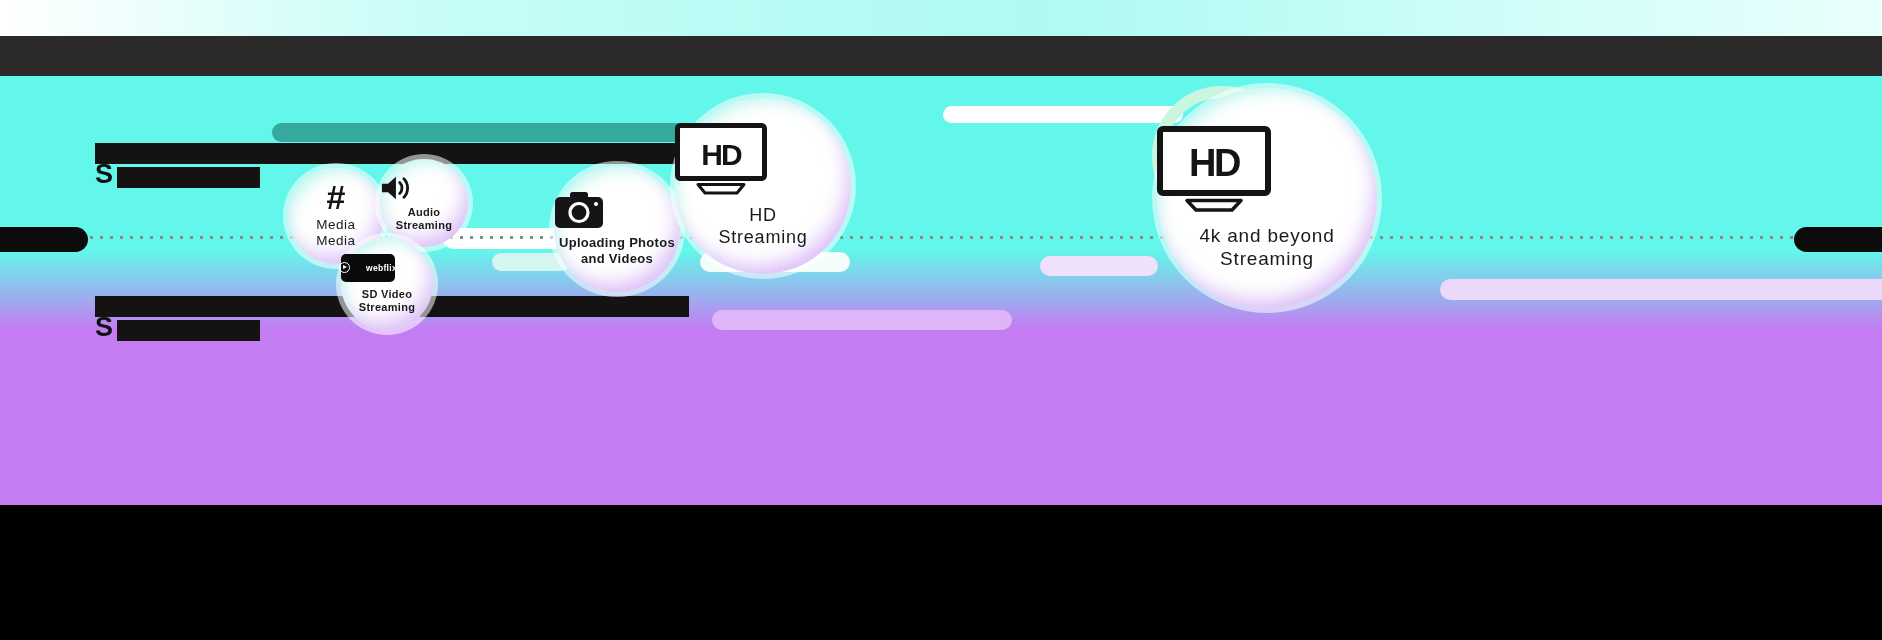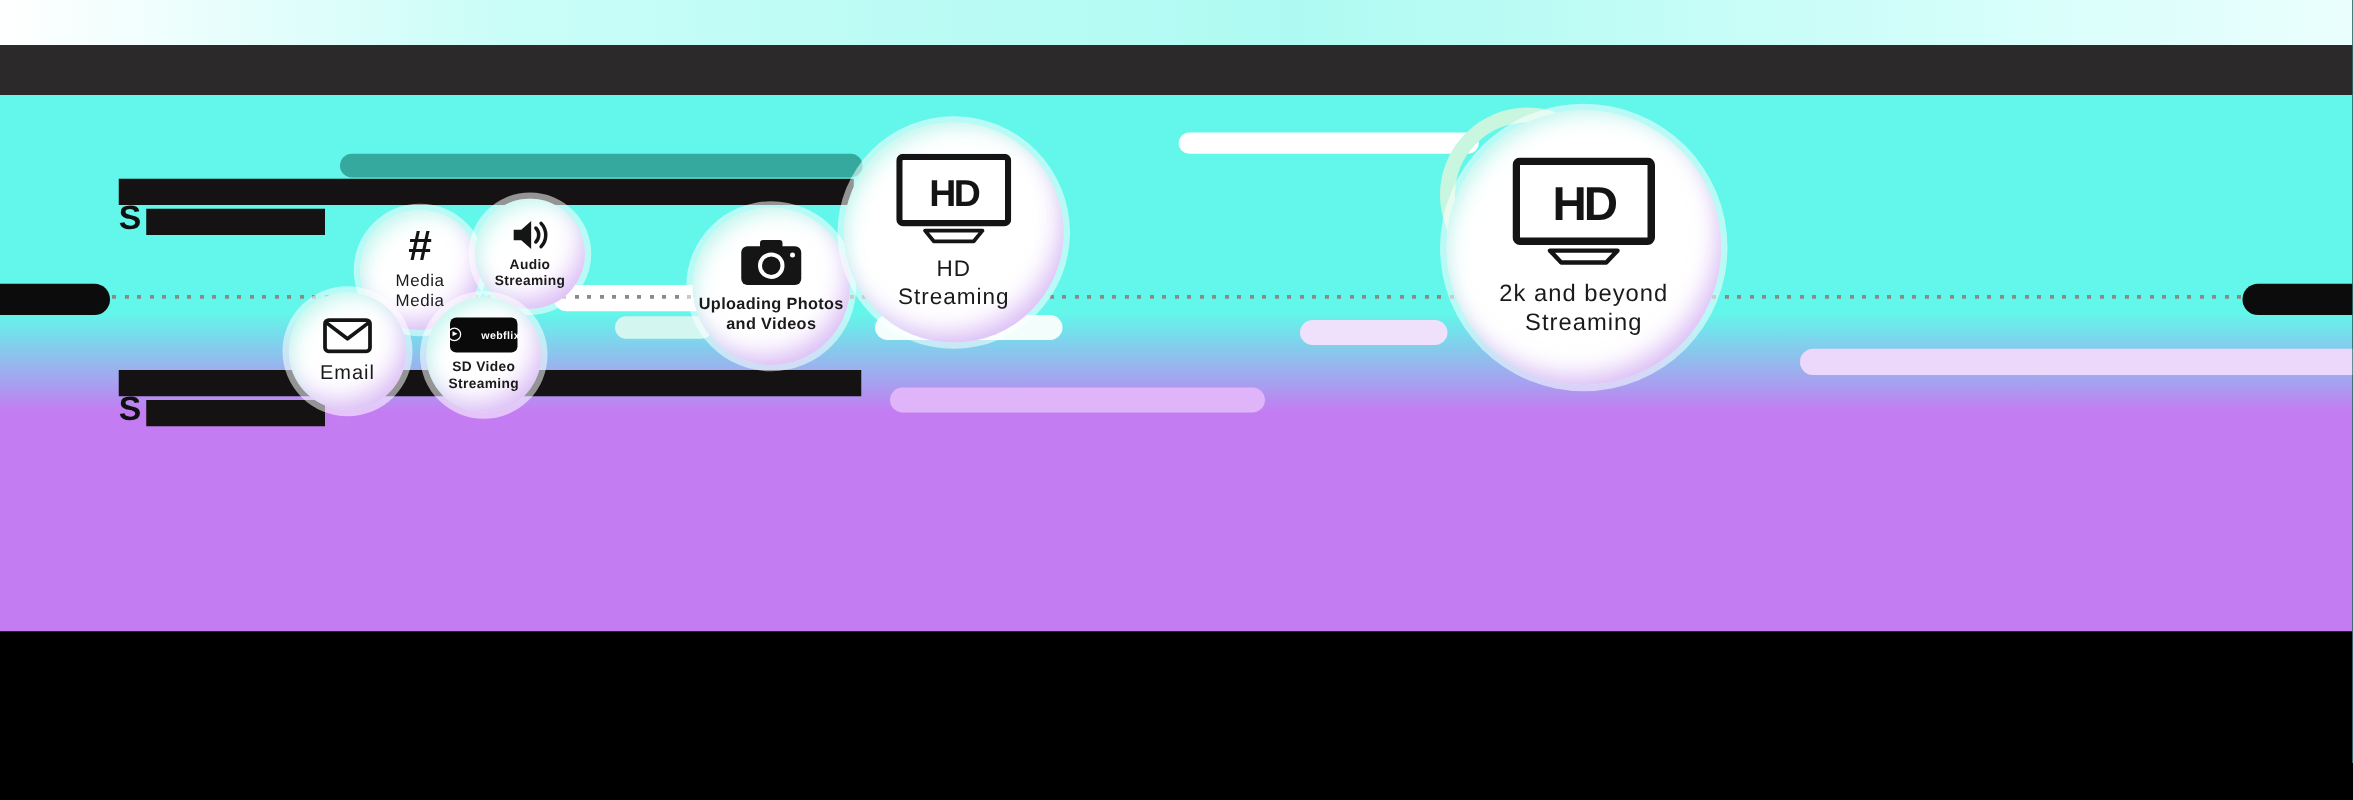--- a/index.html
+++ b/index.html
@@ -42,21 +42,21 @@
   .bar-a2{left:117px;top:167px;width:143px;height:21px;}
   .bar-b1{left:95px;top:296px;width:594px;height:21px;}
   .bar-b2{left:117px;top:320px;width:143px;height:21px;}
   .s-glyph{position:absolute;font-size:27px;line-height:1;font-weight:700;color:#101010;}
   .s1{left:95px;top:161px;}
   .s2{left:95px;top:314px;}
 
   
   .bubble{
     position:absolute;border-radius:50%;background:#ffffff;
-    display:flex;flex-direction:column;align-items:center;justify-content:center;
+    display:flex;flex-direction:column;justify-content:center;
     text-align:center;box-sizing:border-box;
     box-shadow:0 0 0 5px rgba(255,255,255,.55),
                inset 7px 9px 16px -6px rgba(168,243,231,.75),
                inset -8px -13px 20px -6px rgba(198,150,240,.65);
   }
   .lbl{color:#1a1a1a;line-height:1.22;letter-spacing:.5px;}
   .lbl-xl{font-size:19px;font-weight:400;letter-spacing:.8px;}
   .lbl-lg{font-size:18px;font-weight:400;letter-spacing:.8px;}
   .lbl-md{font-size:16px;font-weight:400;letter-spacing:.8px;}
   .lbl-sm{font-size:13.5px;font-weight:400;}
@@ -125,29 +125,20 @@
       <svg width="30" height="28" viewBox="0 0 32 30">
         <path d="M2 10.5 h6.5 L17 3 v24 L8.5 19.5 H2 Z" fill="#151515"></path>
         <path d="M21 9 a8.5 8.5 0 0 1 0 12" fill="none" stroke="#151515" stroke-width="3" stroke-linecap="round"></path>
         <path d="M25.5 5 a14.5 14.5 0 0 1 0 20" fill="none" stroke="#151515" stroke-width="3" stroke-linecap="round"></path>
       </svg>
     </span>
     <div class="lbl lbl-xs gap4">Audio</div>
     <div class="lbl lbl-xs">Streaming</div>
   </div>
 
-  <div class="bubble b-email">
-    <span>
-      <svg width="40" height="29" viewBox="0 0 40 29">
-        <rect x="2" y="2" width="36" height="25" rx="3" fill="none" stroke="#151515" stroke-width="3"></rect>
-        <path d="M3.5 4.5 L20 17 L36.5 4.5" fill="none" stroke="#151515" stroke-width="3" stroke-linecap="round" stroke-linejoin="round"></path>
-      </svg>
-    </span>
-    <div class="lbl lbl-md gap6">Email</div>
-  </div>
 
   <div class="bubble b-sd">
     <div class="webflix">
       <span class="play"></span>
       <span class="wf-text">webflix</span>
     </div>
     <div class="lbl lbl-xs gap6">SD Video</div>
     <div class="lbl lbl-xs">Streaming</div>
   </div>
 
@@ -180,17 +171,17 @@
   <div class="mint-ring"></div>
 
   <div class="bubble b-uhd">
     <span>
       <svg width="114" height="90" viewBox="0 0 114 90">
         <rect x="3" y="3" width="108" height="64" rx="3" fill="#ffffff" stroke="#141414" stroke-width="6"></rect>
         <text x="57" y="50" text-anchor="middle" font-size="38" font-weight="bold" letter-spacing="-2.5" fill="#141414">HD</text>
         <path d="M30 74.5 H84 L75 84 H39 Z" fill="none" stroke="#141414" stroke-width="3.5" stroke-linejoin="round"></path>
       </svg>
     </span>
-    <div class="lbl lbl-xl gap8">2k and beyond</div>
+    <div class="lbl lbl-xl gap8">4k and beyond</div>
     <div class="lbl lbl-xl">Streaming</div>
   </div>
 
 </div>
 
 </body></html>

